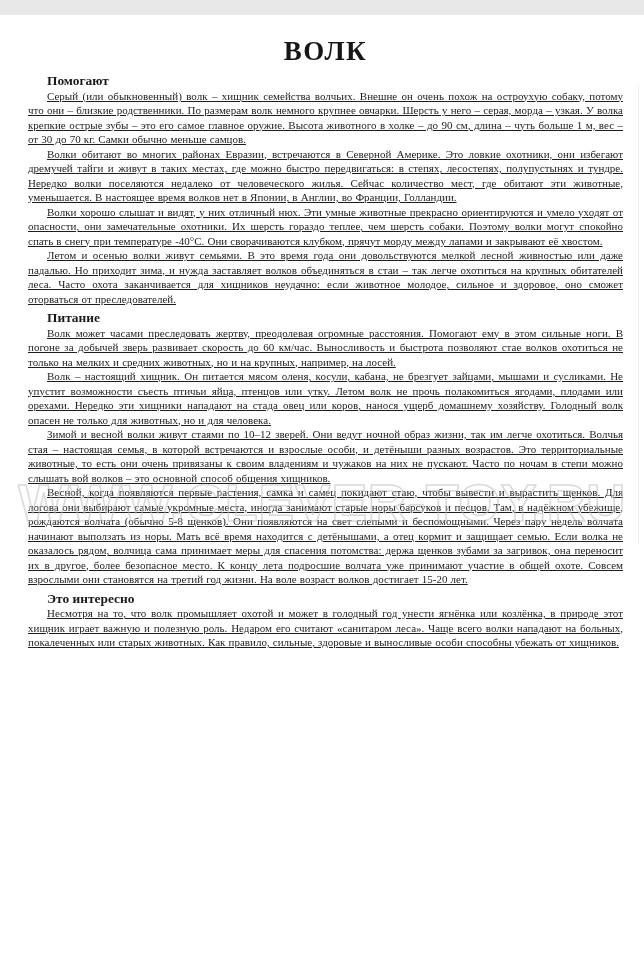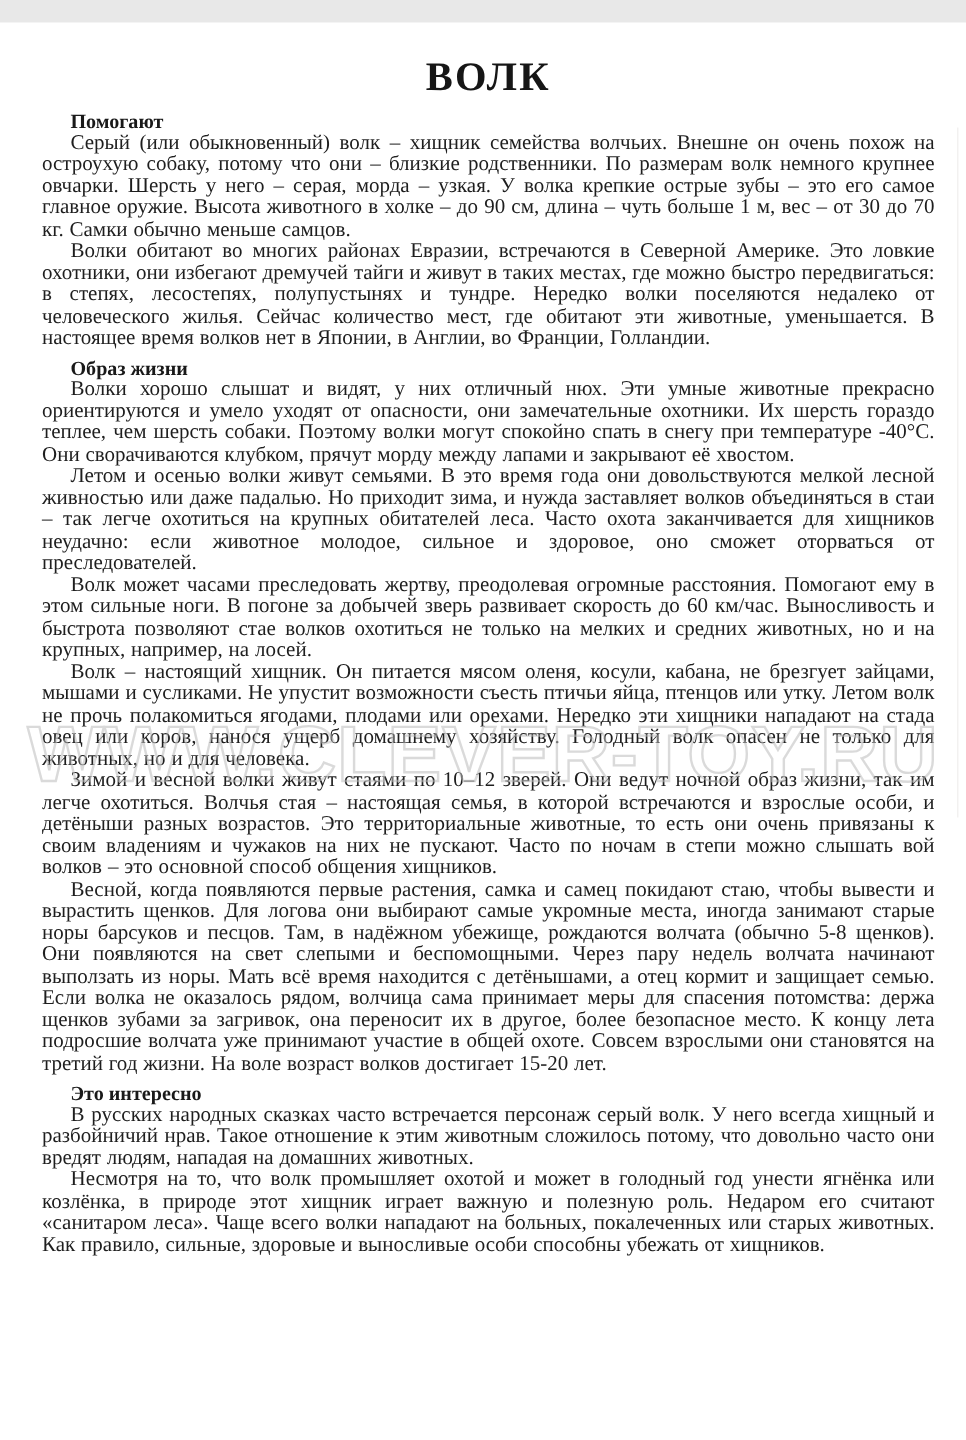--- a/index.html
+++ b/index.html
@@ -27,25 +27,26 @@
   h2.sec-heading {
     font-size: 13.4px;
     line-height: 14.5px;
     font-weight: bold;
     margin: 5px 0 0 0;
     text-indent: 19px;
     color: #191919;
   }
   p.sec-para {
     margin: 0;
-    font-size: 14px;
+    font-size: 11px;
     line-height: 14.5px;
     text-align: justify;
     text-indent: 19px;
     word-spacing: 0.4px;
+    text-decoration: underline;
   }
   .watermark {
     position: absolute;
     top: 461px;
     left: 0;
     width: 100%;
     text-align: center;
     font-family: "Liberation Sans", "DejaVu Sans", sans-serif;
     font-weight: bold;
     font-size: 54px;
@@ -83,34 +84,33 @@
   <h1 class="doc-title">ВОЛК</h1>
   <main id="sections">
       <section>
         <h2 class="sec-heading">Помогают</h2>
         <p class="sec-para">Серый (или обыкновенный) волк – хищник семейства волчьих. Внешне он очень похож на остроухую собаку, потому что они – близкие родственники. По размерам волк немного крупнее овчарки. Шерсть у него – серая, морда – узкая. У волка крепкие острые зубы – это его самое главное оружие. Высота животного в холке – до 90 см, длина – чуть больше 1 м, вес – от 30 до 70 кг. Самки обычно меньше самцов.</p>
       </section>
       <section>
         <p class="sec-para">Волки обитают во многих районах Евразии, встречаются в Северной Америке. Это ловкие охотники, они избегают дремучей тайги и живут в таких местах, где можно быстро передвигаться: в степях, лесостепях, полупустынях и тундре. Нередко волки поселяются недалеко от человеческого жилья. Сейчас количество мест, где обитают эти животные, уменьшается. В настоящее время волков нет в Японии, в Англии, во Франции, Голландии.</p>
       </section>
       <section>
-        <h2 class="sec-heading">Образ жизни</h2>
         <p class="sec-para">Волки хорошо слышат и видят, у них отличный нюх. Эти умные животные прекрасно ориентируются и умело уходят от опасности, они замечательные охотники. Их шерсть гораздо теплее, чем шерсть собаки. Поэтому волки могут спокойно спать в снегу при температуре -40°С. Они сворачиваются клубком, прячут морду между лапами и закрывают её хвостом.</p>
         <p class="sec-para">Летом и осенью волки живут семьями. В это время года они довольствуются мелкой лесной живностью или даже падалью. Но приходит зима, и нужда заставляет волков объединяться в стаи – так легче охотиться на крупных обитателей леса. Часто охота заканчивается для хищников неудачно: если животное молодое, сильное и здоровое, оно сможет оторваться от преследователей.</p>
       </section>
       <section>
+        <h2 class="sec-heading">Питание</h2>
         <p class="sec-para">Волк может часами преследовать жертву, преодолевая огромные расстояния. Помогают ему в этом сильные ноги. В погоне за добычей зверь развивает скорость до 60 км/час. Выносливость и быстрота позволяют стае волков охотиться не только на мелких и средних животных, но и на крупных, например, на лосей.</p>
         <p class="sec-para">Волк – настоящий хищник. Он питается мясом оленя, косули, кабана, не брезгует зайцами, мышами и сусликами. Не упустит возможности съесть птичьи яйца, птенцов или утку. Летом волк не прочь полакомиться ягодами, плодами или орехами. Нередко эти хищники нападают на стада овец или коров, нанося ущерб домашнему хозяйству. Голодный волк опасен не только для животных, но и для человека.</p>
       </section>
       <section>
         <p class="sec-para">Зимой и весной волки живут стаями по 10–12 зверей. Они ведут ночной образ жизни, так им легче охотиться. Волчья стая – настоящая семья, в которой встречаются и взрослые особи, и детёныши разных возрастов. Это территориальные животные, то есть они очень привязаны к своим владениям и чужаков на них не пускают. Часто по ночам в степи можно слышать вой волков – это основной способ общения хищников.</p>
         <p class="sec-para">Весной, когда появляются первые растения, самка и самец покидают стаю, чтобы вывести и вырастить щенков. Для логова они выбирают самые укромные места, иногда занимают старые норы барсуков и песцов. Там, в надёжном убежище, рождаются волчата (обычно 5-8 щенков). Они появляются на свет слепыми и беспомощными. Через пару недель волчата начинают выползать из норы. Мать всё время находится с детёнышами, а отец кормит и защищает семью. Если волка не оказалось рядом, волчица сама принимает меры для спасения потомства: держа щенков зубами за загривок, она переносит их в другое, более безопасное место. К концу лета подросшие волчата уже принимают участие в общей охоте. Совсем взрослыми они становятся на третий год жизни. На воле возраст волков достигает 15-20 лет.</p>
       </section>
       <section>
         <h2 class="sec-heading">Это интересно</h2>
-        <p class="sec-para">В русских народных сказках часто встречается персонаж серый волк. У него всегда хищный и разбойничий нрав. Такое отношение к этим животным сложилось потому, что довольно часто они вредят людям, нападая на домашних животных.</p>
         <p class="sec-para">Несмотря на то, что волк промышляет охотой и может в голодный год унести ягнёнка или козлёнка, в природе этот хищник играет важную и полезную роль. Недаром его считают «санитаром леса». Чаще всего волки нападают на больных, покалеченных или старых животных. Как правило, сильные, здоровые и выносливые особи способны убежать от хищников.</p>
       </section>
     </main>
   <div class="watermark">WWW.CLEVER-TOY.RU</div>
   <div class="artifact-blue"></div>
   <div class="artifact-edge"></div>
 </div>
 
 </body></html>

